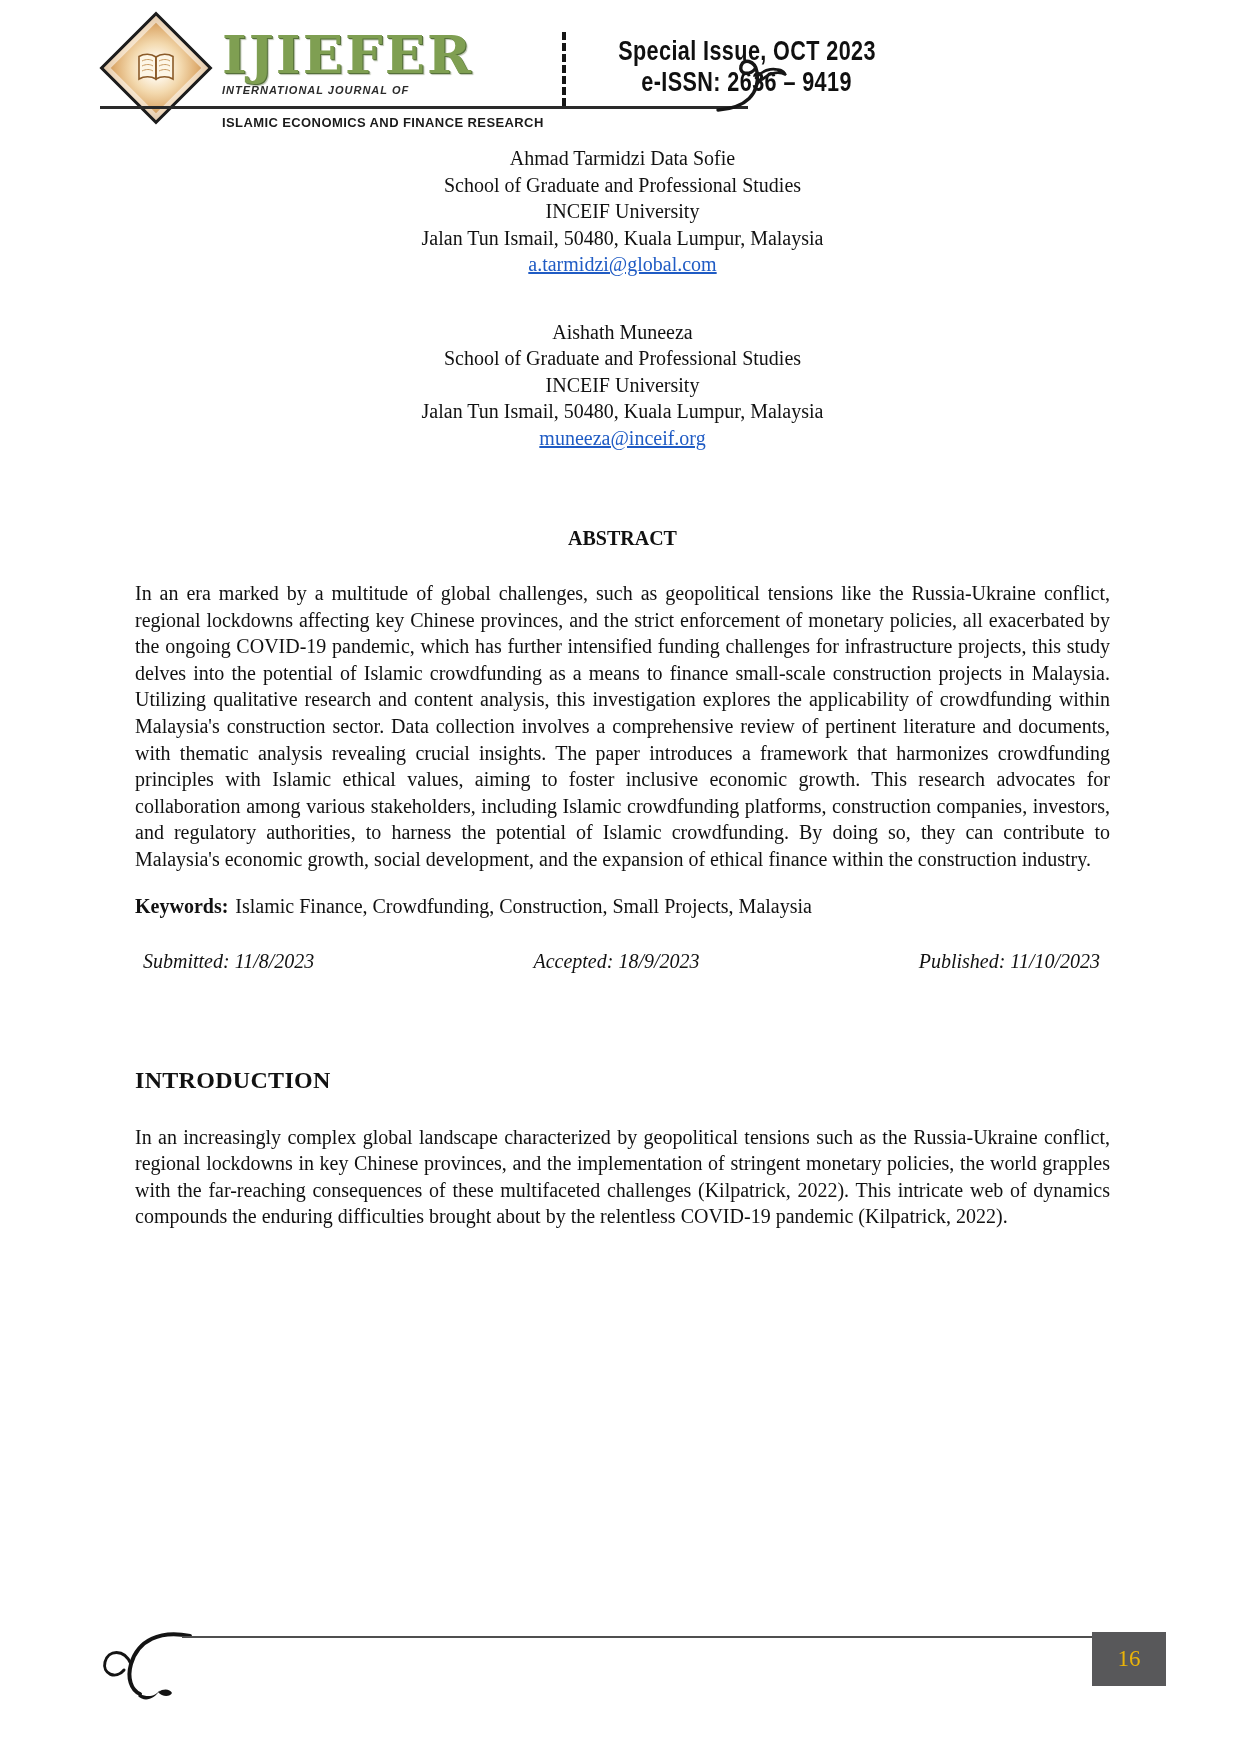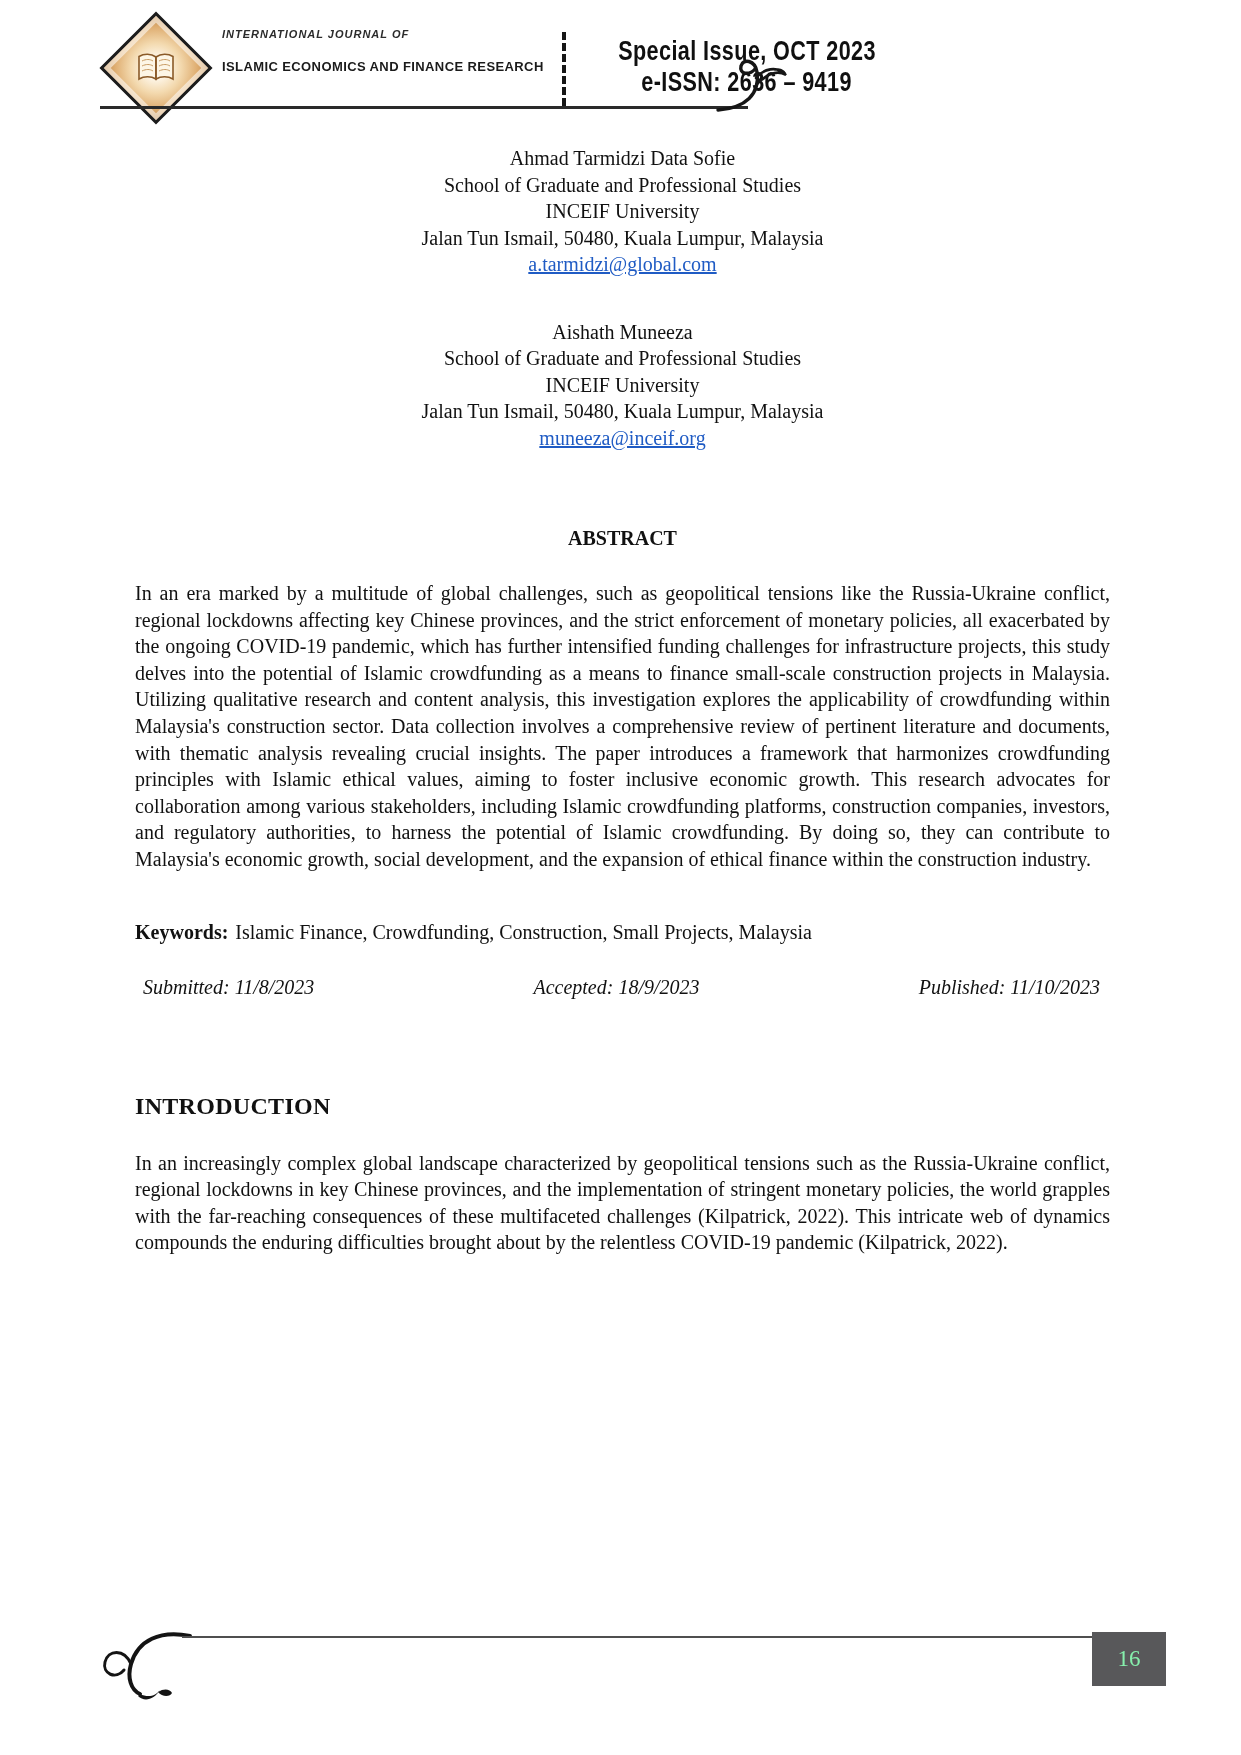--- a/index.html
+++ b/index.html
@@ -117,21 +117,21 @@
     text-align: center;
     font-size: 20px;
     font-weight: bold;
   }
   .abstract-text {
     margin-top: 30px;
     font-size: 20px;
     line-height: 26.6px;
     text-align: justify;
   }
-  .keywords-line { margin-top: 48px; font-size: 20px; }
+  .keywords-line { margin-top: 22px; font-size: 20px; }
   .kw-label { font-weight: bold; }
   .kw-text { margin-left: 7px; }
   .dates-row {
     margin-top: 32px;
     display: flex;
     justify-content: space-between;
     font-style: italic;
     font-size: 20px;
     padding: 0 10px 0 8px;
   }
@@ -155,21 +155,21 @@
     position: absolute;
     left: 182px; top: 12px;
     width: 910px;
     border-top: 2px solid #4f4f4f;
   }
   .page-number-box {
     position: absolute;
     left: 1092px; top: 8px;
     width: 74px; height: 54px;
     background: #58585a;
-    color: #86efac;
+    color: #eab308;
     font-family: "Liberation Serif", serif;
     font-size: 23px;
     display: flex;
     align-items: center;
     justify-content: center;
   }
 </style>
 </head>
 <body>
 
@@ -183,20 +183,21 @@
           <svg width="38" height="30" viewBox="0 0 38 30">
             <path d="M19 4 C14 0.5 7 0.5 2 3.5 L2 26 C7 23 14 23 19 26 Z" fill="#fdf6e6" stroke="#8a5a28" stroke-width="1.6"></path>
             <path d="M19 4 C24 0.5 31 0.5 36 3.5 L36 26 C31 23 24 23 19 26 Z" fill="#fdf6e6" stroke="#8a5a28" stroke-width="1.6"></path>
             <line x1="19" y1="4" x2="19" y2="26" stroke="#8a5a28" stroke-width="1.4"></line>
             <path d="M5 8 C9 6 13 6 16 8 M5 13 C9 11 13 11 16 13 M5 18 C9 16 13 16 16 18" fill="none" stroke="#c79a62" stroke-width="1"></path>
             <path d="M22 8 C26 6 30 6 33 8 M22 13 C26 11 30 11 33 13 M22 18 C26 16 30 16 33 18" fill="none" stroke="#c79a62" stroke-width="1"></path>
           </svg>
         </div>
       </div>
       <div class="wordmark-col">
+        <div class="acronym">IJIEFER</div>
         <div class="journal-sub1">INTERNATIONAL JOURNAL OF</div>
         <div class="journal-sub2">ISLAMIC ECONOMICS AND FINANCE RESEARCH</div>
       </div>
     </div>
     <div class="header-divider"></div>
     <div class="issue-block">
       <span class="issue-line">Special Issue, OCT 2023</span><br>
       <span class="issue-line">e-ISSN: 2636 – 9419</span>
     </div>
   </div>

